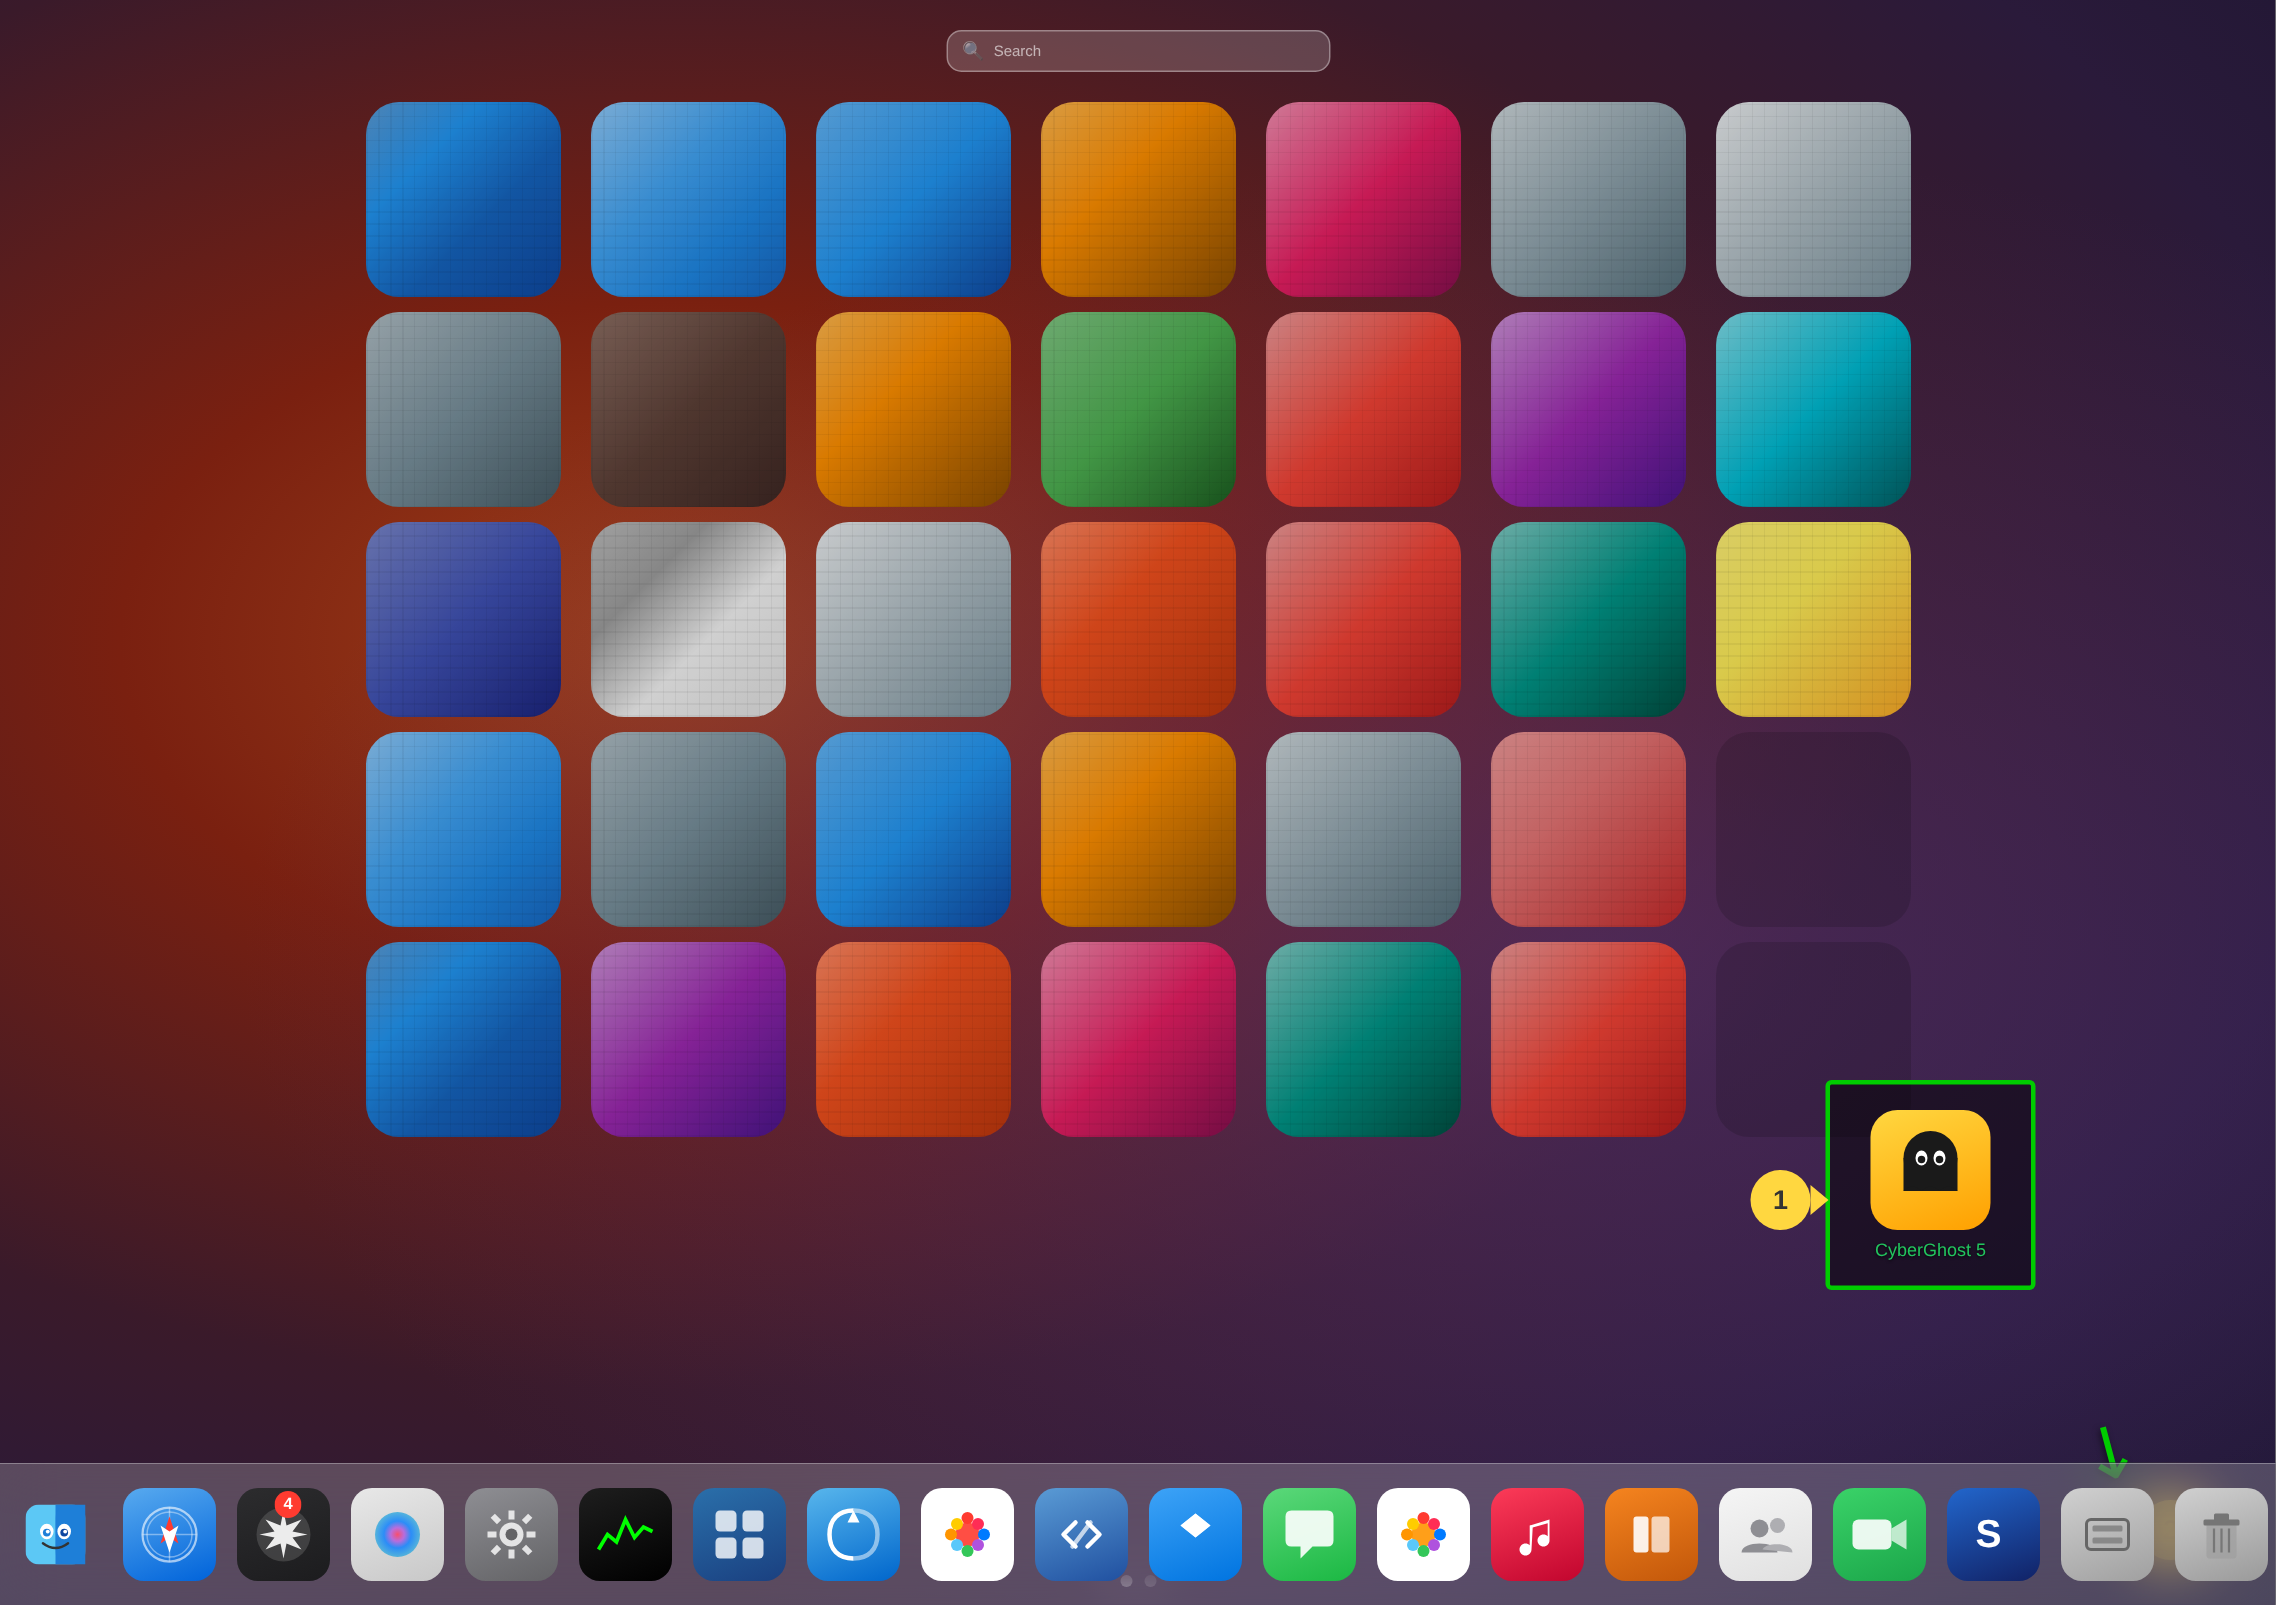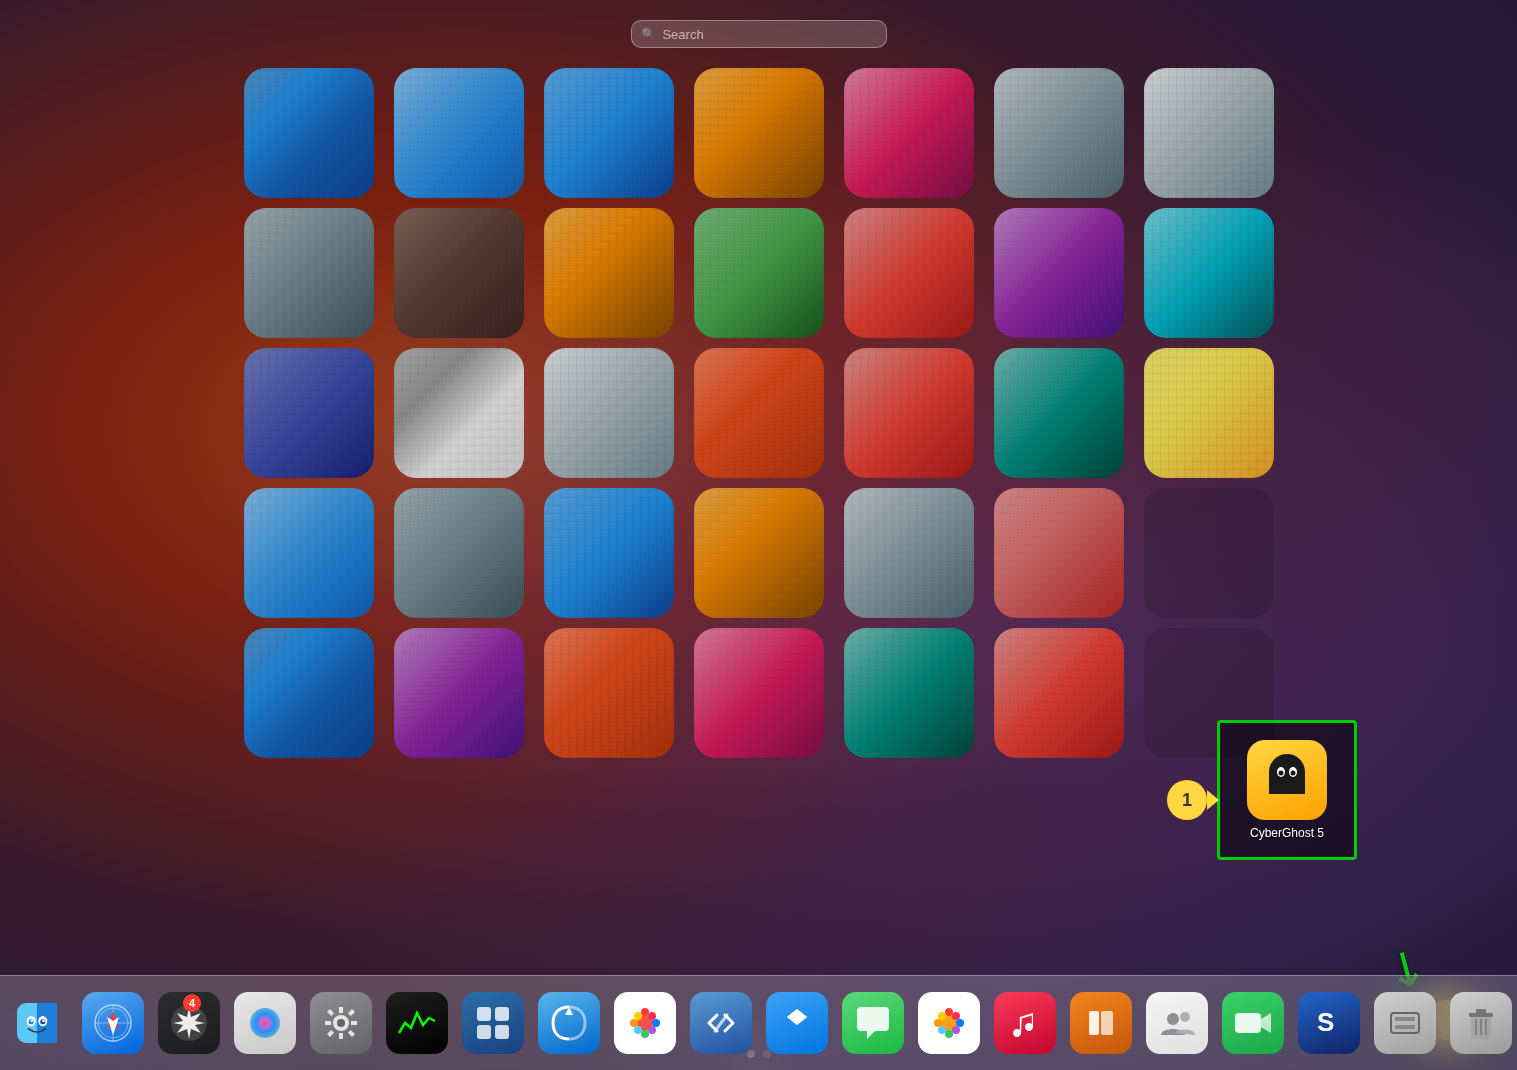--- a/index.html
+++ b/index.html
@@ -228,21 +228,21 @@
       height: 80px;
       background: linear-gradient(160deg, #FFD740 0%, #FFA000 100%);
       border-radius: 18px;
       display: flex;
       align-items: center;
       justify-content: center;
       font-size: 40px;
     }
 
     .cyberghost-label {
-      color: #ffffff;
+      color: #22c55e;
       font-size: 12px;
       margin-top: 6px;
       text-shadow: 0 1px 2px rgba(0,0,0,0.8);
     }
 
     
     #step1-indicator {
       position: absolute;
       bottom: 250px;
       right: 310px;
@@ -314,21 +314,21 @@
 </head>
 <body>
 
 <div id="desktop-bg"></div>
 
 <div id="launchpad">
 
   <div id="search-bar-container">
     <div id="search-bar">
       <span class="search-icon-glyph">🔍</span>
-      <span style="color:rgba(255,255,255,0.6);font-size:13px;">Search</span>
+      <span style="color:rgba(255,255,255,0.6);font-size:10px;">Search</span>
     </div>
   </div>
 
   <div id="app-grid">
 
     <div class="app-cell icon-blue1">
         <div class="pixel-overlay"></div>
       </div>
     <div class="app-cell icon-blue2">
         <div class="pixel-overlay"></div>

